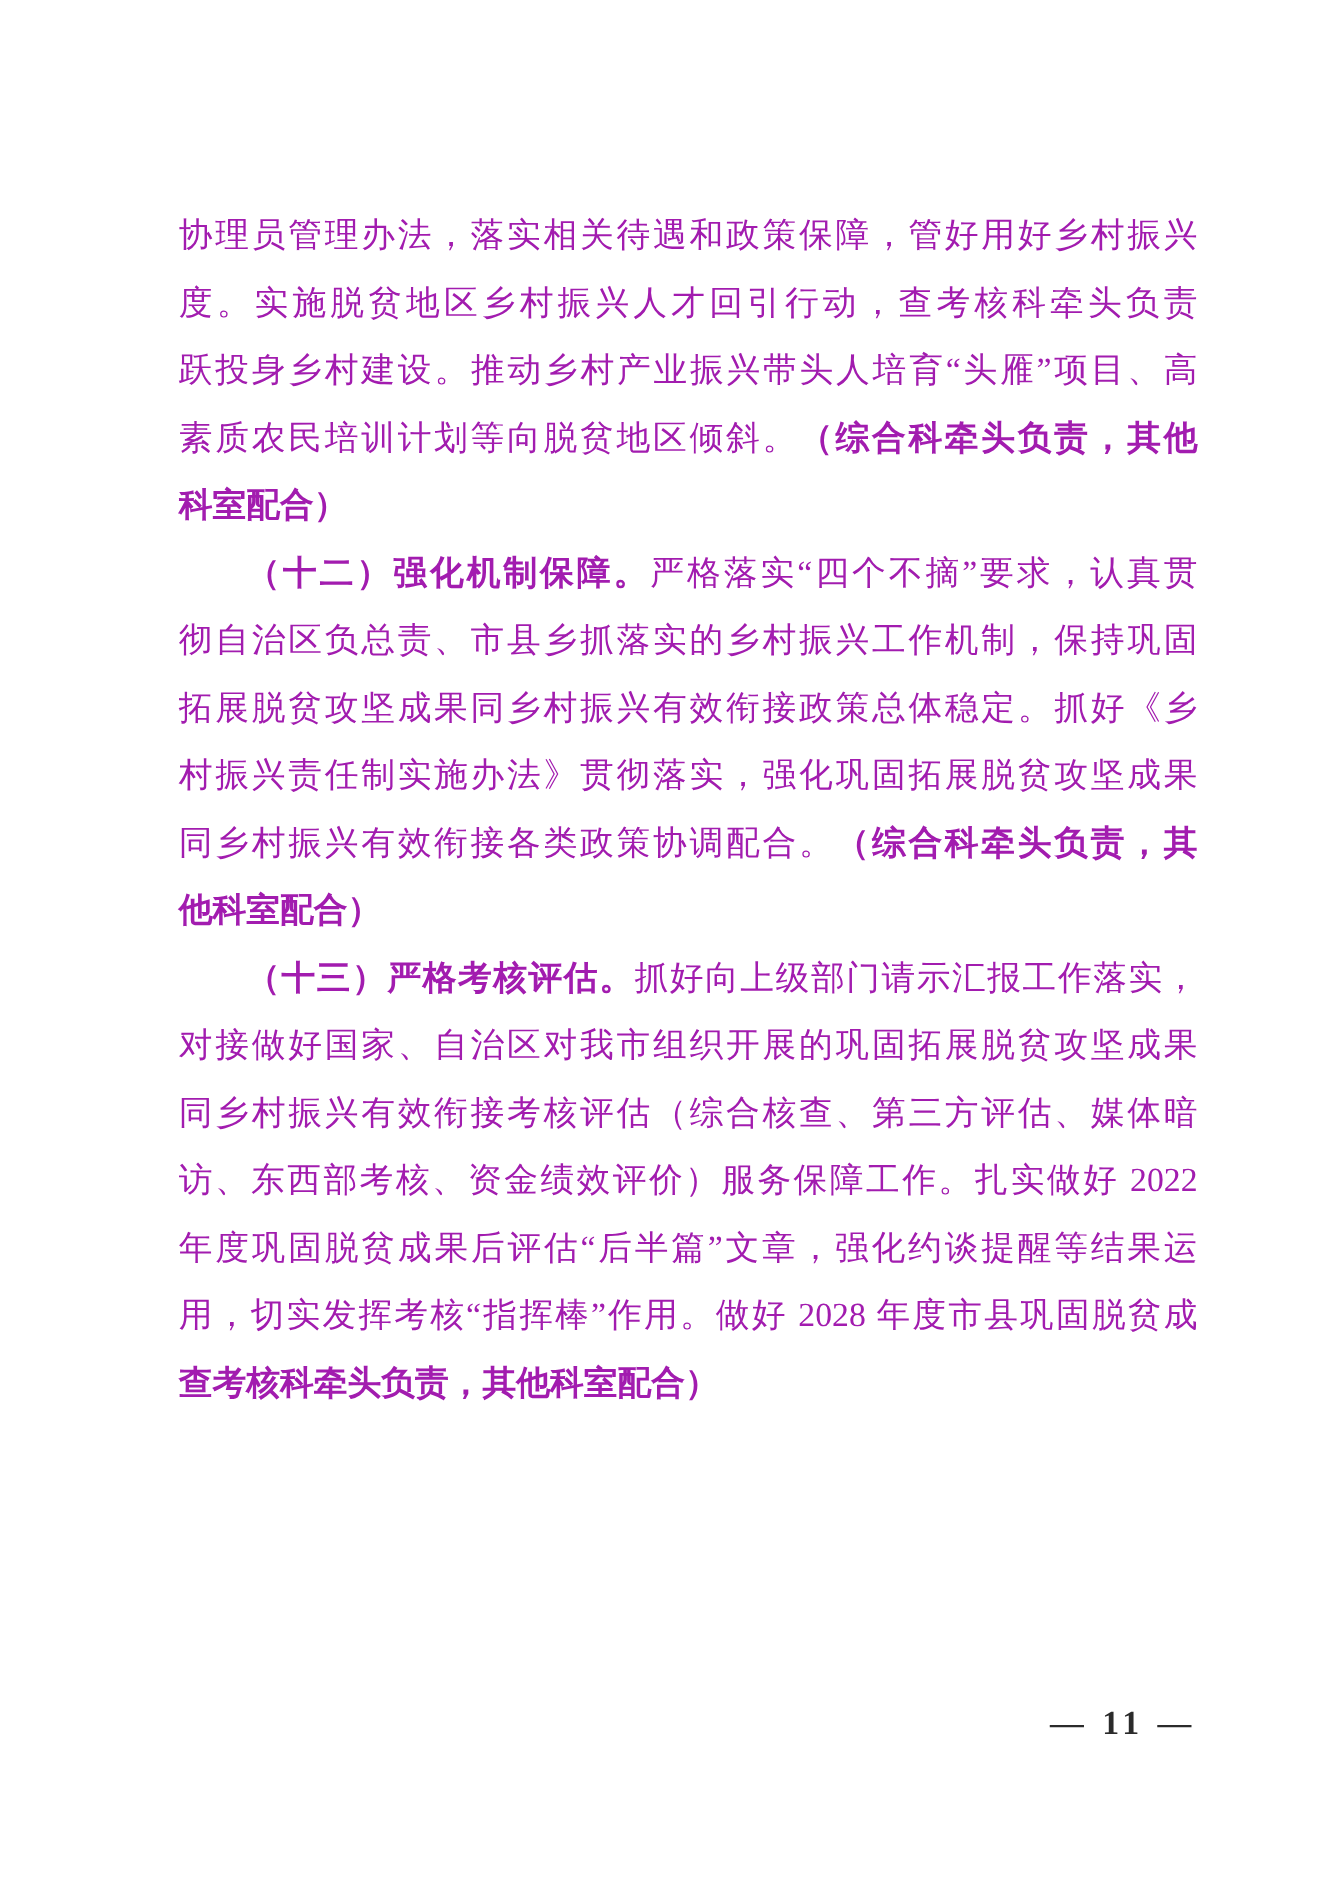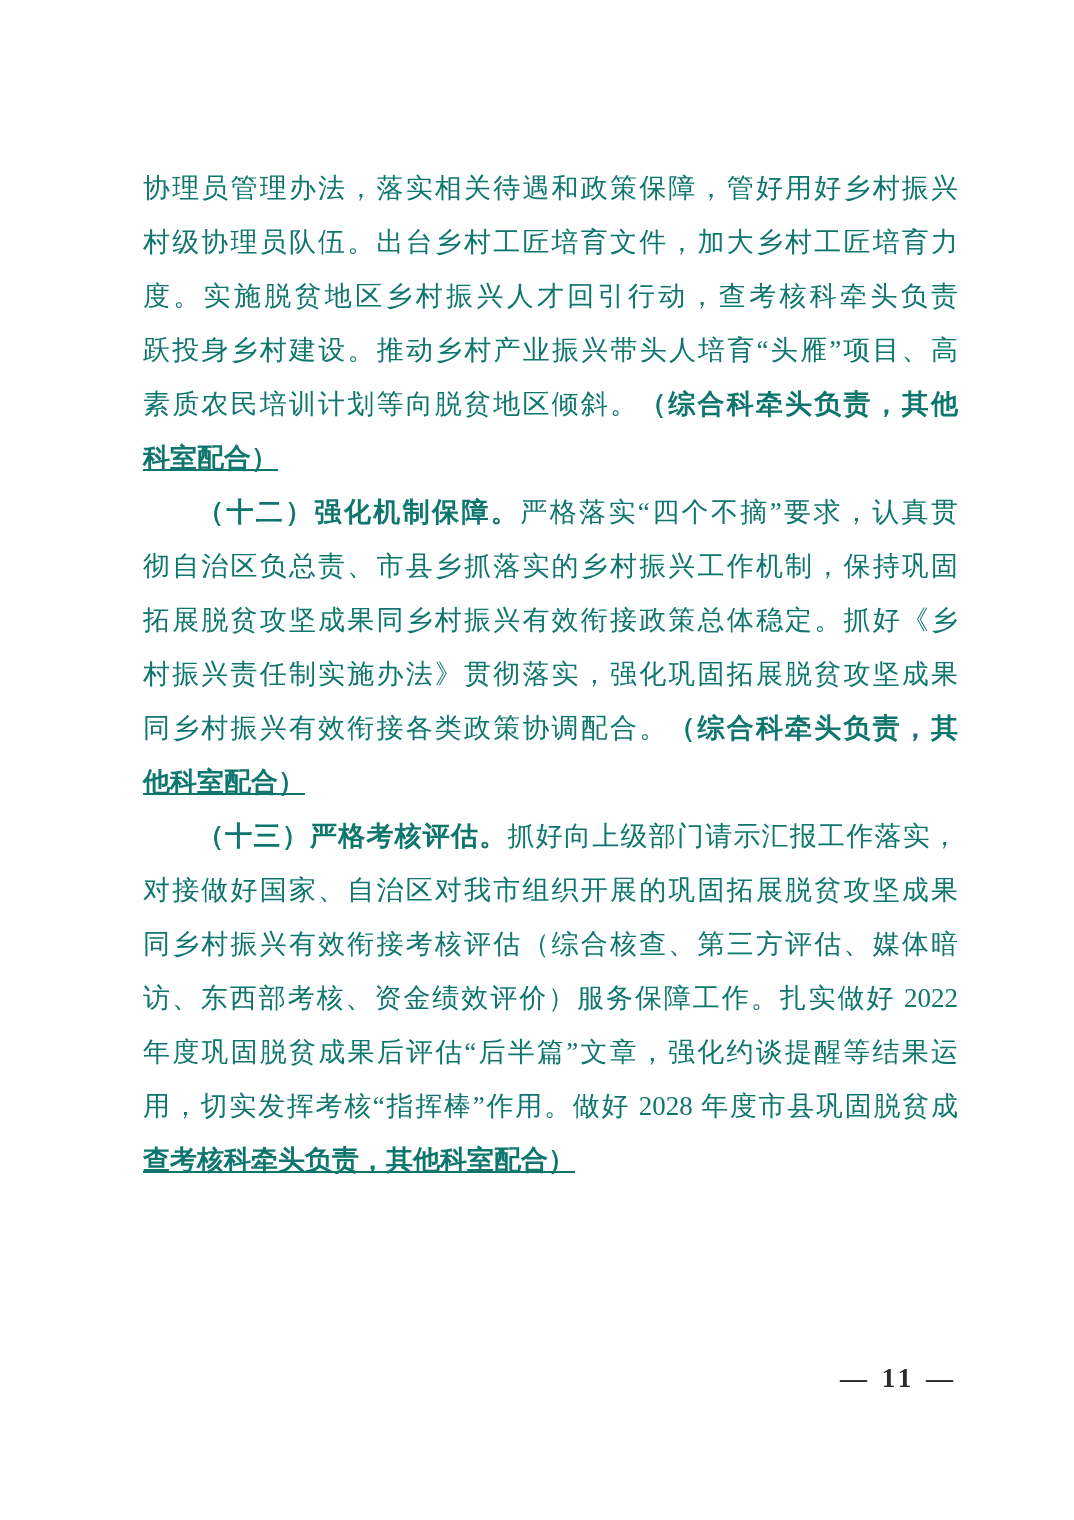--- a/index.html
+++ b/index.html
@@ -21,30 +21,29 @@
   }
   .text-block {
     position: absolute;
     left: 143px;
     top: 161px;
     width: 815px;
   }
   .line {
     font-size: 27px;
     line-height: 54px;
-    color: #0f766e;
+    color: #a21caf;
     text-align: justify;
     text-align-last: justify;
     text-justify: inter-character;
     white-space: normal;
   }
   .line.para-last {
     text-align: center;
     text-align-last: left;
-    text-decoration: underline;
   }
   .line.indent {
     text-indent: 54px;
   }
   .seg {
     font-weight: 400;
   }
   .seg.bold {
     font-weight: 700;
   }
@@ -59,21 +58,20 @@
     text-align: right;
     font-weight: bold;
   }
 </style>
 </head>
 <body>
 
 <div class="page">
   <div class="text-block">
       <div class="line"><span class="seg">协理员管理办法，落实相关待遇和政策保障，管好用好乡村振兴</span></div>
-      <div class="line"><span class="seg">村级协理员队伍。出台乡村工匠培育文件，加大乡村工匠培育力</span></div>
       <div class="line"><span class="seg">度。实施脱贫地区乡村振兴人才回引行动，查考核科牵头负责</span></div>
       <div class="line"><span class="seg">跃投身乡村建设。推动乡村产业振兴带头人培育“头雁”项目、高</span></div>
       <div class="line"><span class="seg">素质农民培训计划等向脱贫地区倾斜。</span><span class="seg bold">（综合科牵头负责，其他</span></div>
       <div class="line para-last"><span class="seg bold">科室配合）</span></div>
       <div class="line indent"><span class="seg bold">（十二）强化机制保障。</span><span class="seg">严格落实“四个不摘”要求，认真贯</span></div>
       <div class="line"><span class="seg">彻自治区负总责、市县乡抓落实的乡村振兴工作机制，保持巩固</span></div>
       <div class="line"><span class="seg">拓展脱贫攻坚成果同乡村振兴有效衔接政策总体稳定。抓好《乡</span></div>
       <div class="line"><span class="seg">村振兴责任制实施办法》贯彻落实，强化巩固拓展脱贫攻坚成果</span></div>
       <div class="line"><span class="seg">同乡村振兴有效衔接各类政策协调配合。</span><span class="seg bold">（综合科牵头负责，其</span></div>
       <div class="line para-last"><span class="seg bold">他科室配合）</span></div>

